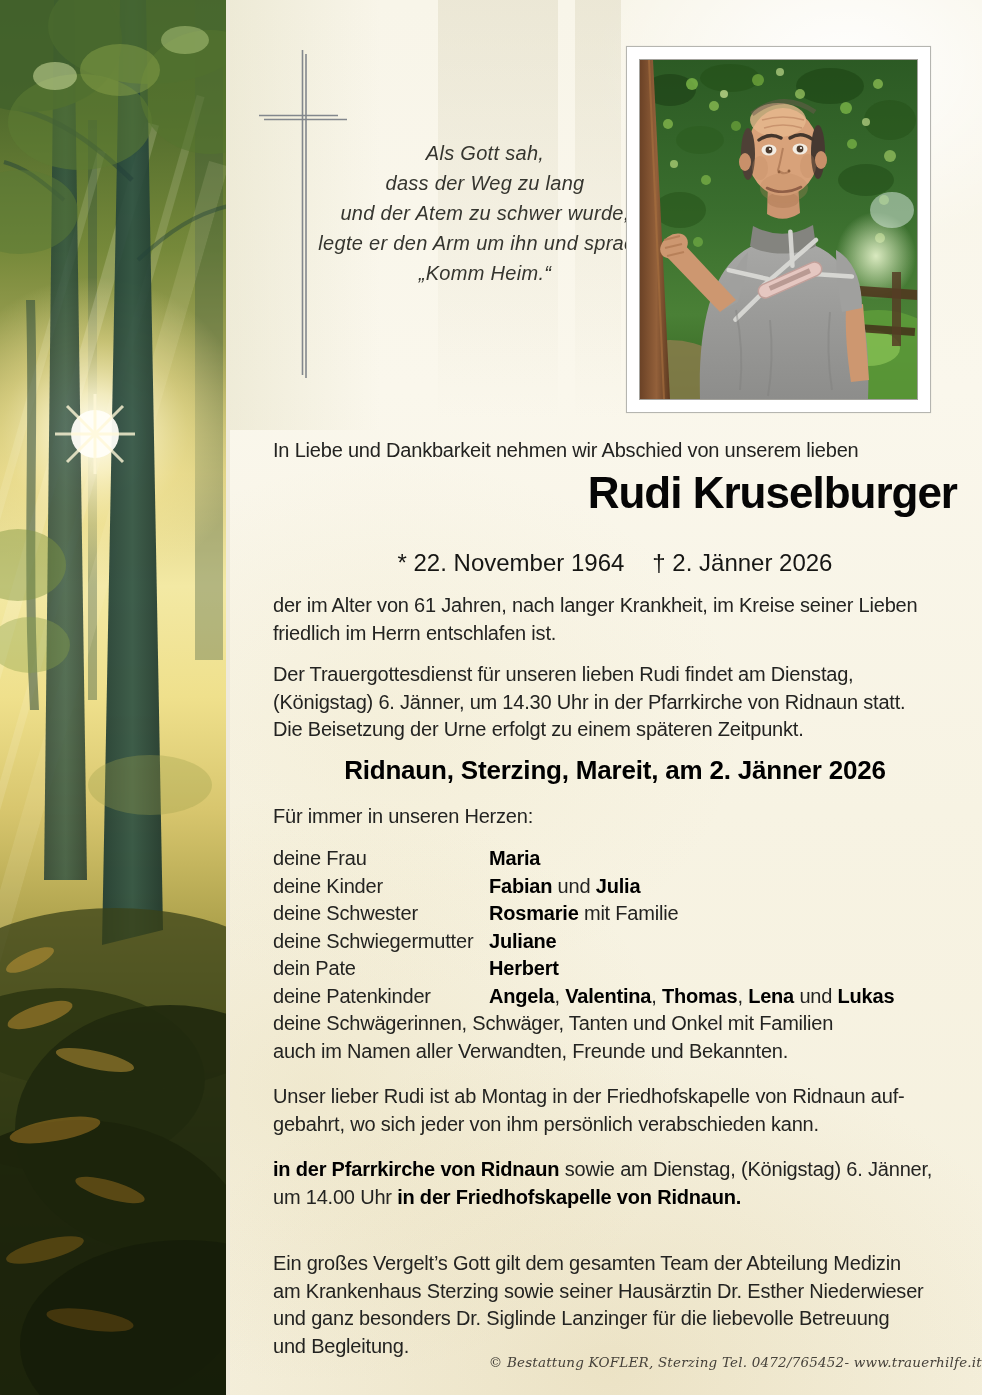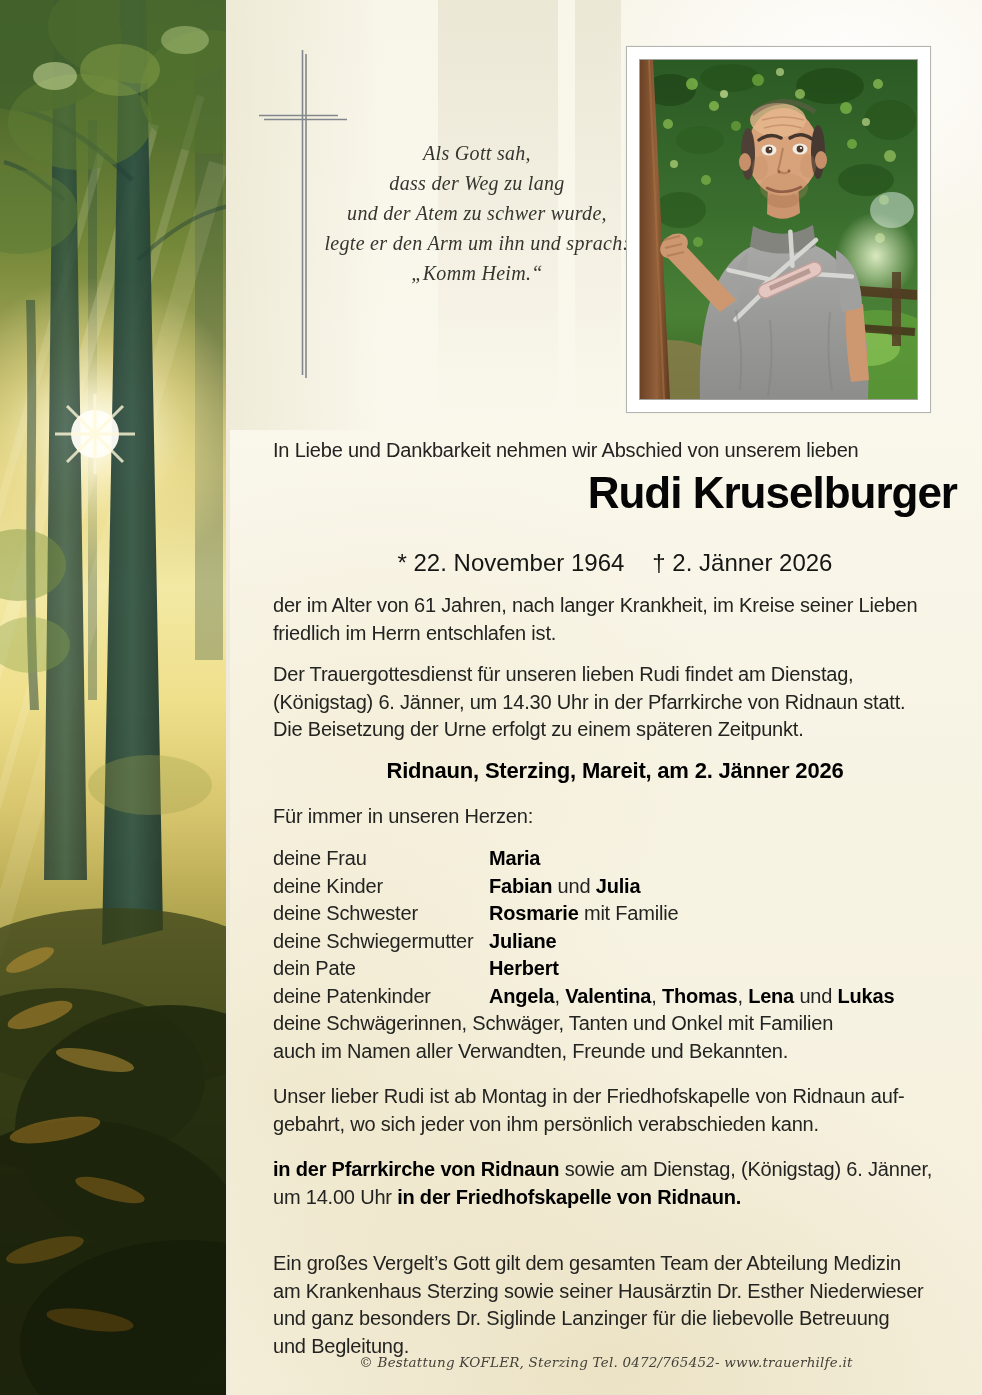--- a/index.html
+++ b/index.html
@@ -18,22 +18,22 @@
   .forest-fade{position:absolute;left:230px;top:0;width:150px;height:430px;
     background:linear-gradient(90deg, rgba(213,209,170,0.30), rgba(244,240,220,0));}
   .shadow-band{position:absolute;top:0;height:420px;
     background:linear-gradient(180deg, rgba(203,196,163,0.28), rgba(203,196,163,0));}
   .band1{left:438px;width:120px;}
   .band2{left:575px;width:46px;}
 
   .cross{position:absolute;left:252px;top:42px;width:108px;height:344px;}
 
   .poem{
-    position:absolute;left:307px;top:138px;width:340px;text-align:center;
-    font-family:Liberation Serif, serif;font-style:italic;
+    position:absolute;left:315px;top:138px;width:340px;text-align:center;
+    font-family:Liberation Sans, sans-serif;font-style:italic;
     font-size:20px;line-height:30px;color:#35352f;letter-spacing:0.3px;
   }
 
   .photo{
     position:absolute;left:626px;top:46px;background:#ffffff;
     border:1px solid #b5b5b0;padding:12px;
     box-shadow:0 0 1px rgba(0,0,0,0.15);
   }
   .photo-inner{border:1px solid #a3a29d;width:277px;height:339px;overflow:hidden;}
   .photo-inner svg{display:block;width:277px;height:339px;}
@@ -43,30 +43,30 @@
   .b{font-weight:700;color:#000;}
 
   .intro{top:437px;}
   .name{
     top:466px;text-align:right;font-size:44px;line-height:54px;
     font-weight:700;color:#060606;letter-spacing:-1px;
   }
   .dates{top:549px;display:flex;justify-content:center;gap:28px;font-size:24px;color:#161614;letter-spacing:0;}
   .p-ob{top:592px;}
   .p-serv{top:661px;}
-  .place{top:757px;text-align:center;font-weight:700;color:#000;font-size:22px;}
+  .place{top:757px;text-align:center;font-weight:700;color:#000;font-size:26px;}
   .hearts{top:803px;}
   .family{top:845px;}
   .frow{display:flex;white-space:nowrap;}
   .flabel{display:inline-block;width:216px;flex:0 0 216px;}
   .p-wake{top:1083px;}
   .p-rosary{top:1156px;}
   .p-thanks{top:1250px;}
   .footer{
-    position:absolute;left:230px;top:1354px;width:752px;text-align:center;
+    position:absolute;left:230px;top:1354px;width:752px;text-align:right;
     font-family:"DejaVu Serif",serif;font-style:italic;
     font-size:13.5px;color:#45413a;letter-spacing:0.2px;
   }
 </style>
 </head>
 <body>
 
 <div class="page">
 
   <div class="forest">

